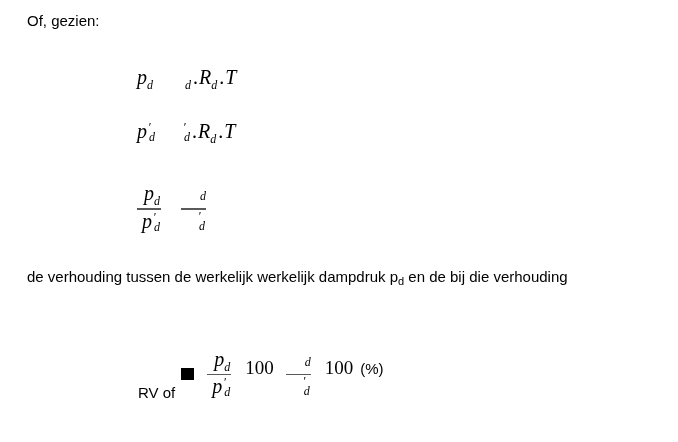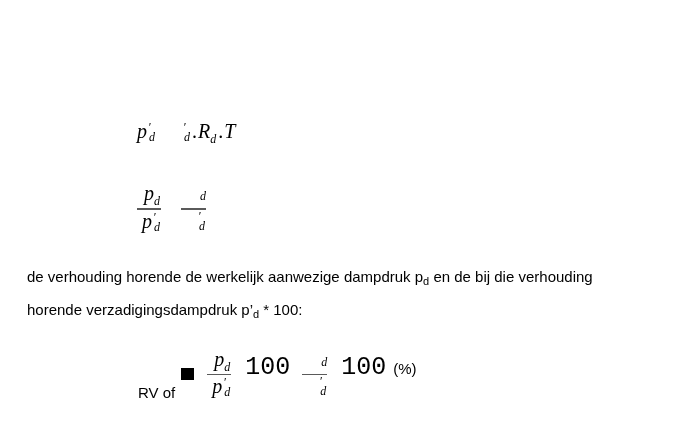--- a/index.html
+++ b/index.html
@@ -3,21 +3,21 @@
 <meta charset="utf-8">
 <style>
   html,body{margin:0;padding:0;background:#fff;}
   .page{position:relative;width:678px;height:442px;background:#ffffff;overflow:hidden;
         font-family:"Liberation Sans",sans-serif;color:#000;}
   .sans{font-family:"Liberation Sans",sans-serif;font-size:15px;}
   .fx{position:absolute;white-space:nowrap;}
   .eq{line-height:24px;}
   
   .mv{font-family:"Liberation Serif",serif;font-style:italic;font-size:20px;}
-  .mn{font-family:Liberation Mono, monospace;font-style:normal;font-size:25px;position:relative;top:-6px;}
+  .mn{font-family:Liberation Serif, serif;font-style:normal;font-size:19px;position:relative;top:-6px;}
   .md{font-family:"Liberation Serif",serif;font-style:normal;font-size:20px;margin:0 1px;}
   .ms{font-family:"Liberation Serif",serif;font-style:italic;font-size:12px;position:relative;top:5px;margin-right:1px;}
   .msn{font-family:"Liberation Serif",serif;font-style:italic;font-size:12px;}
   .sp{display:inline-block;}
   
   .cl{display:inline-block;position:relative;width:9px;height:18px;vertical-align:-4px;}
   .clp{position:absolute;left:1px;top:-2px;font-family:"Liberation Serif",serif;font-style:italic;font-size:12px;line-height:10px;}
   .cld{position:absolute;left:2px;top:8px;font-family:"Liberation Serif",serif;font-style:italic;font-size:12px;line-height:10px;}
   
   .frac{display:inline-block;text-align:right;vertical-align:middle;}
@@ -32,42 +32,45 @@
   .rvrow{position:absolute;left:138px;top:347px;height:53px;display:flex;align-items:center;}
   .rvlabel{position:relative;top:-3px;margin-top:43px;}
   .glyphbox{display:inline-block;width:13px;height:12px;margin-left:6px;background:#000;filter:blur(0.4px);}
   .pct{position:relative;top:-5px;}
 </style>
 </head>
 <body style="color: rgb(0, 0, 0);">
 
 <div class="page">
 
+  <div class="fx sans" style="left:27px;top:12px;">Of, gezien:</div>
 
+  <div class="fx eq" style="left:137px;top:65px;">
+    <span class="mv">p</span><span class="ms">d</span><span class="sp" style="width:31px;"></span><span class="ms">d</span><span class="md">.</span><span class="mv">R</span><span class="ms">d</span><span class="md">.</span><span class="mv">T</span>
+  </div>
 
   <div class="fx eq" style="left:137px;top:119px;">
     <span class="mv">p</span><span class="cl"><span class="clp">′</span><span class="cld">d</span></span><span class="sp" style="width:26px;"></span><span class="cl"><span class="clp">′</span><span class="cld">d</span></span><span class="md">.</span><span class="mv">R</span><span class="ms">d</span><span class="md">.</span><span class="mv">T</span>
   </div>
 
   <div class="fx" style="left:137px;top:184px;display:flex;align-items:center;gap:20px;">
     <span class="frac">
       <span class="num"><span class="mv">p</span><span class="ms">d</span></span>
       <span class="bar" style="background: rgb(90, 90, 90);"></span>
       <span class="den"><span class="mv">p</span><span class="cl"><span class="clp">′</span><span class="cld">d</span></span></span>
     </span>
     <span class="frac small">
       <span class="num"><span class="msn">d</span></span>
       <span class="bar" style="background: rgb(90, 90, 90);"></span>
       <span class="den"><span class="cl"><span class="clp">′</span><span class="cld">d</span></span></span>
     </span>
   </div>
 
   <div class="para">
-    <div class="line"><span>de verhouding horende de werkelijk aanwezige dampdruk p</span><span class="psub">d</span><span> en de bij die verhouding</span></div>
-    <div class="line"><span>horende verzadigingsdampdruk p’</span><span class="psub">d</span><span> * 100:</span></div>
+    <div class="line"><span>de verhouding tussen de werkelijk werkelijk dampdruk p</span><span class="psub">d</span><span> en de bij die verhouding</span></div>
   </div>
 
   <div class="rvrow">
     <span class="sans rvlabel">RV of</span>
     <span class="glyphbox" style="background: rgb(0, 0, 0);"></span>
     <span class="frac" style="margin-left:13px;">
       <span class="num"><span class="mv">p</span><span class="ms">d</span></span>
       <span class="bar" style="background: rgb(90, 90, 90);"></span>
       <span class="den"><span class="mv">p</span><span class="cl"><span class="clp">′</span><span class="cld">d</span></span></span>
     </span>

